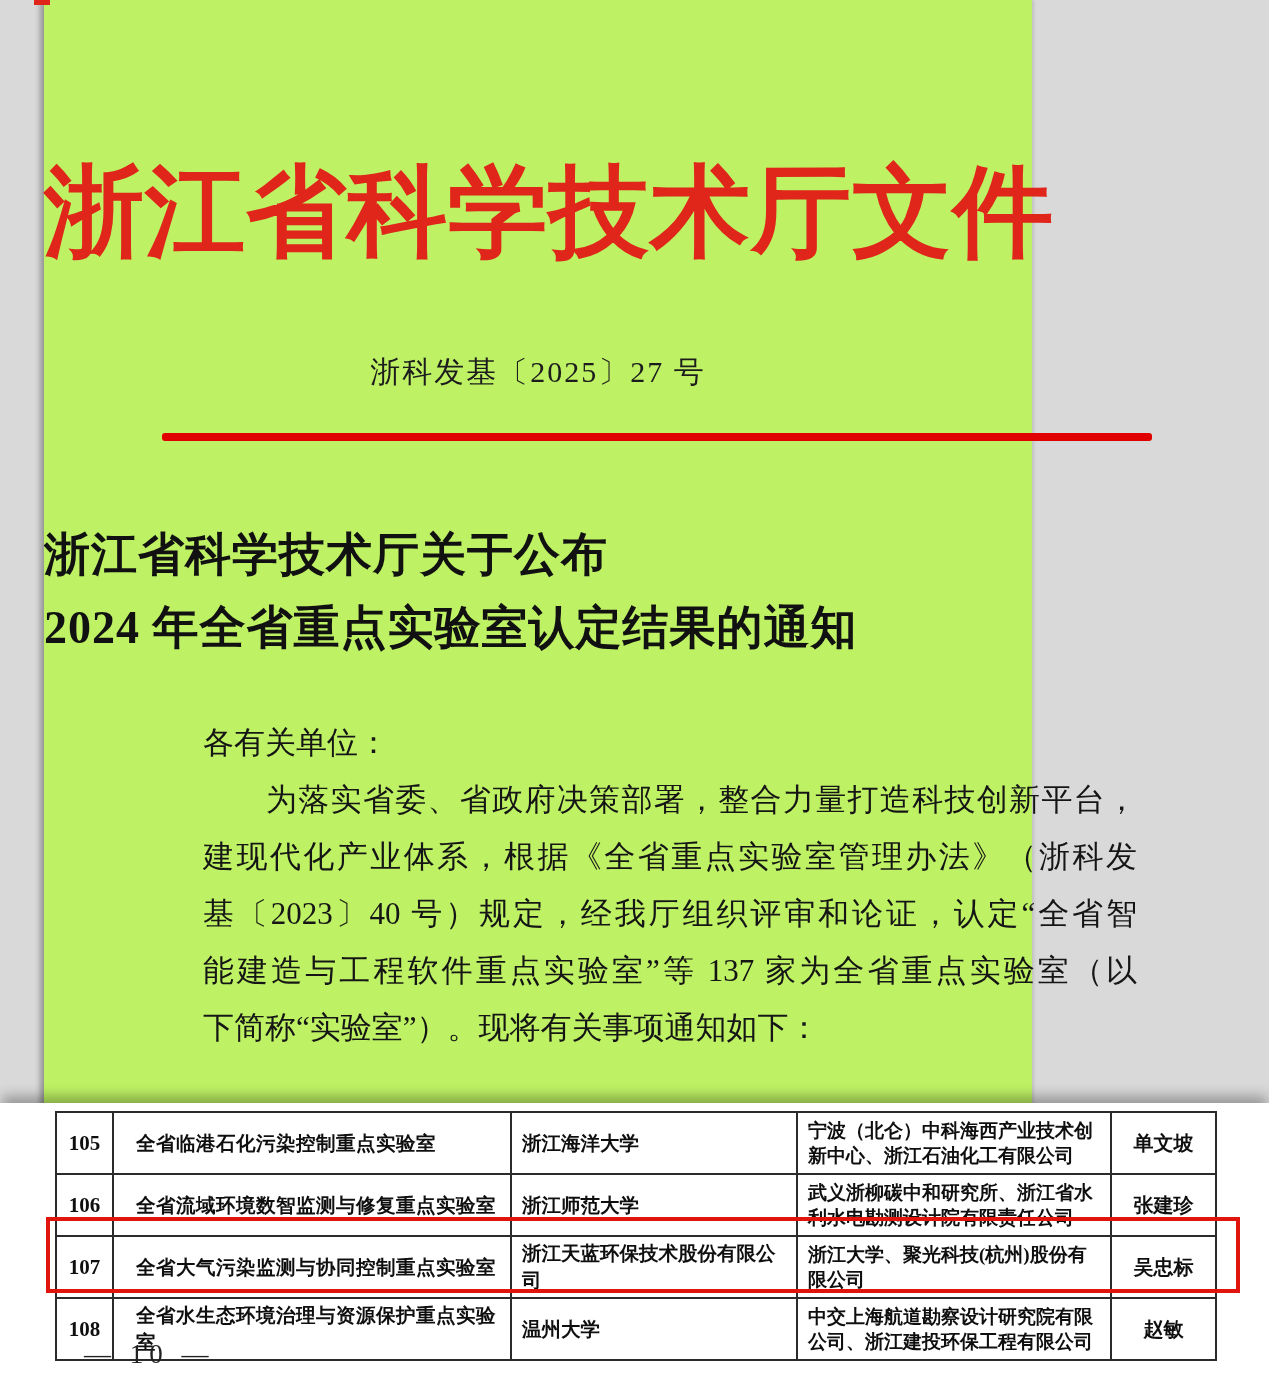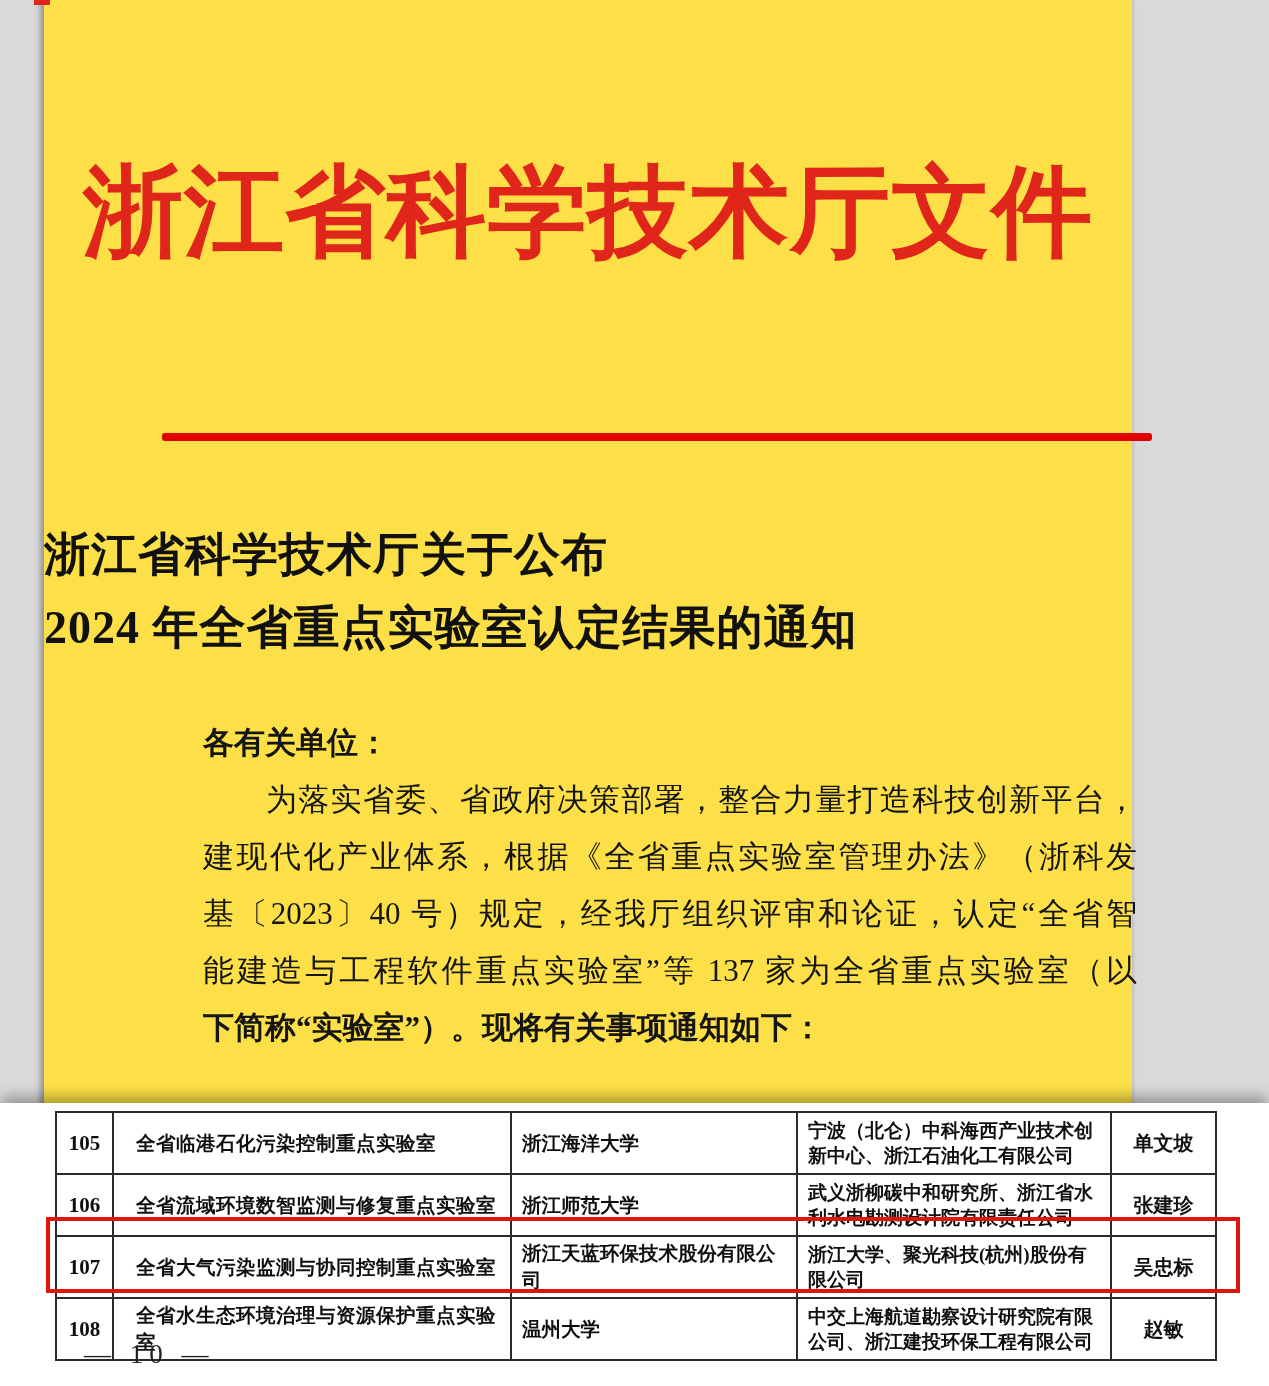--- a/index.html
+++ b/index.html
@@ -10,22 +10,22 @@
     width: 1269px;
     height: 1386px;
     background: #d9d9d9;
     overflow: hidden;
   }
 
   
   .page-top {
     position: absolute;
     left: 44px; top: 0;
-    width: 1088px; height: 1140px;
-    background: #fde047;
+    width: 988px; height: 1140px;
+    background: #bef264;
     box-shadow: -4px 0 5px rgba(0,0,0,0.30), 2px 0 3px rgba(0,0,0,0.10);
   }
   .scan-tick {
     position: absolute;
     left: 34px; top: 0;
     width: 16px; height: 5px;
     background: #e0261a;
   }
 
   .red-header-title {
@@ -80,21 +80,21 @@
   .body-line {
     font-size: 31px;
     line-height: 57px;
     color: #151515;
     text-align: justify;
     text-align-last: justify;
     text-justify: inter-character;
     white-space: nowrap;      
   }
   .body-line.stretch { white-space: normal; height: 57px; overflow: hidden; }
-  .body-line.plain   { text-align-last: left; text-align: right; font-weight: bold; }
+  .body-line.plain   { text-align-last: left; text-align: right; }
   .body-line.start   { text-indent: 63px; }
 
   
   .table-strip {
     position: absolute;
     left: 0; top: 1103px;
     width: 1269px; height: 283px;
     background: #ffffff;
     box-shadow: 0 -9px 12px -2px rgba(0,0,0,0.30);
   }
@@ -146,20 +146,21 @@
 </style>
 </head>
 <body>
 
 <div class="stage">
 
   <div class="page-top">
 
     <div class="red-header-title">浙江省科学技术厅文件</div>
 
+    <div class="doc-number">浙科发基〔2025〕27 号</div>
 
     <div class="red-rule"></div>
 
     <div class="notice-title notice-line1">浙江省科学技术厅关于公布</div>
     <div class="notice-title notice-line2">2024 年全省重点实验室认定结果的通知</div>
 
     <div class="body-block">
       <div class="body-line plain">各有关单位：</div>
       <div class="body-line stretch start">为落实省委、省政府决策部署，整合力量打造科技创新平台，</div>
       <div class="body-line stretch">建现代化产业体系，根据《全省重点实验室管理办法》（浙科发</div>

